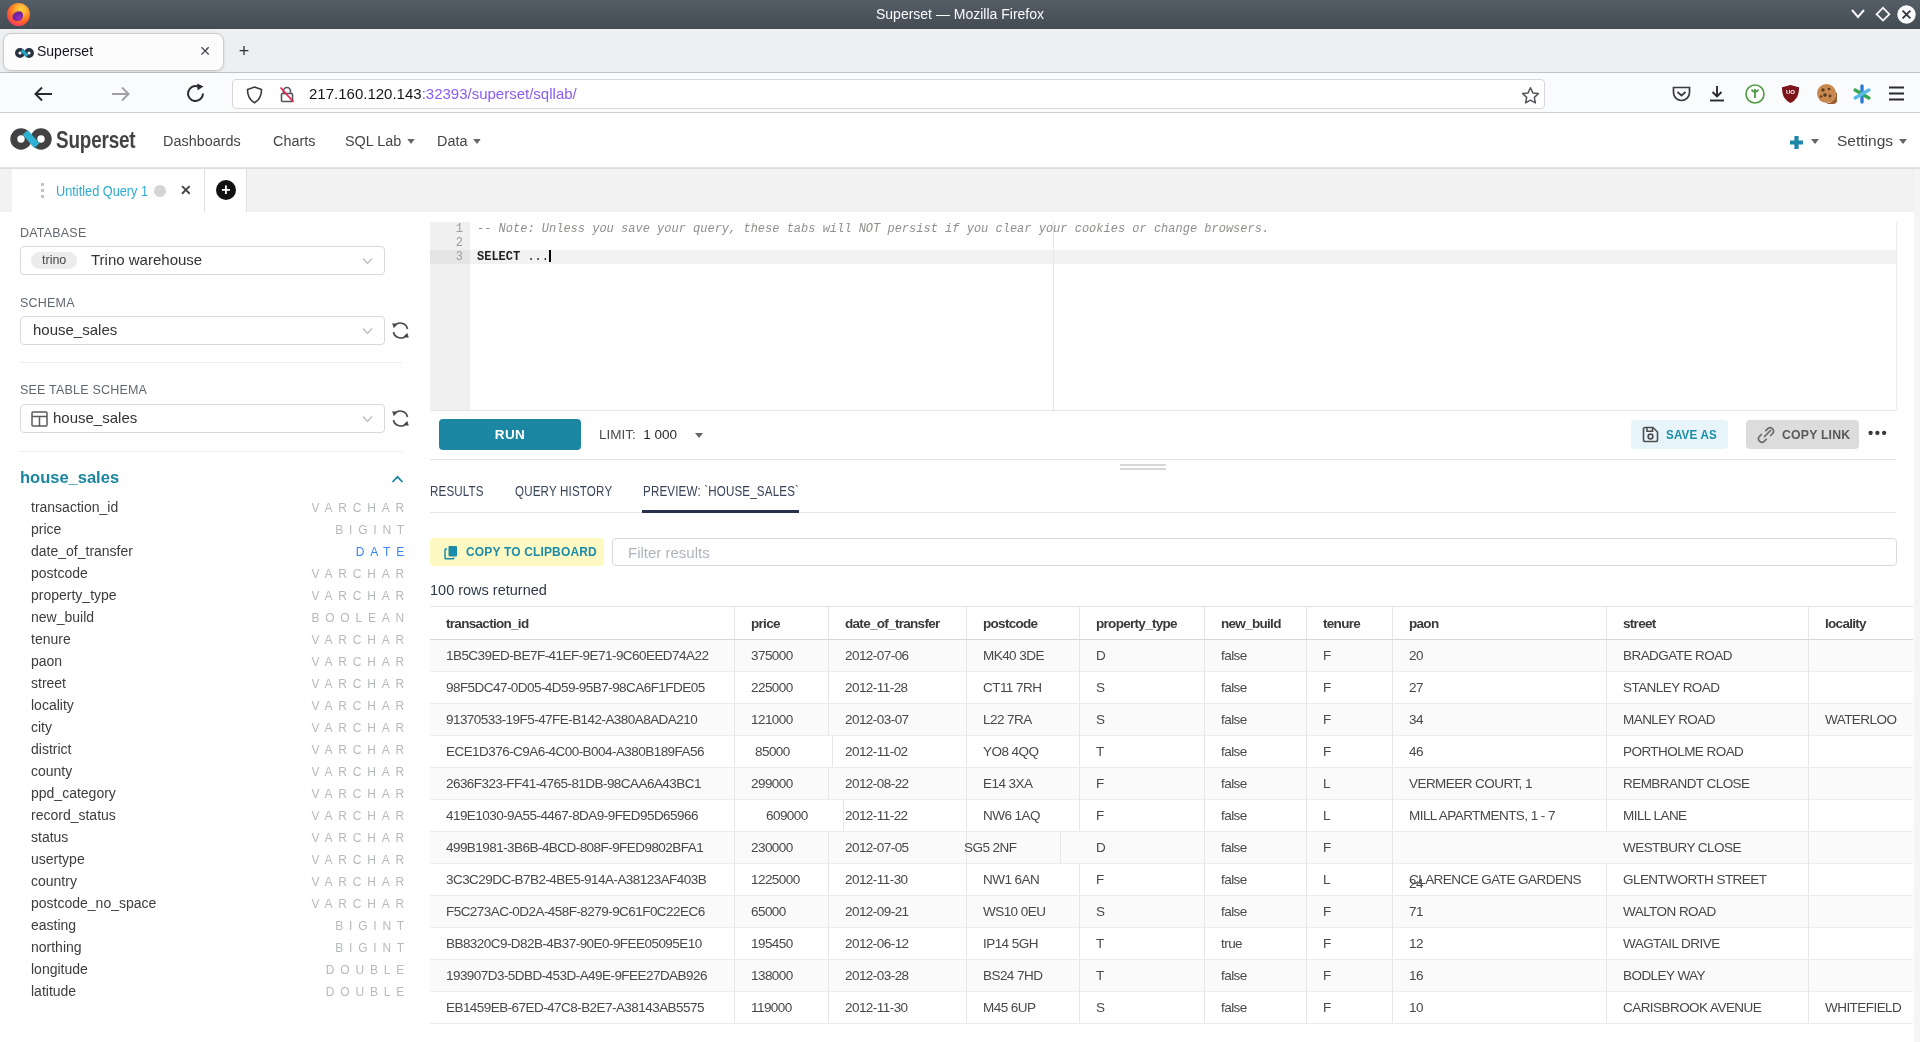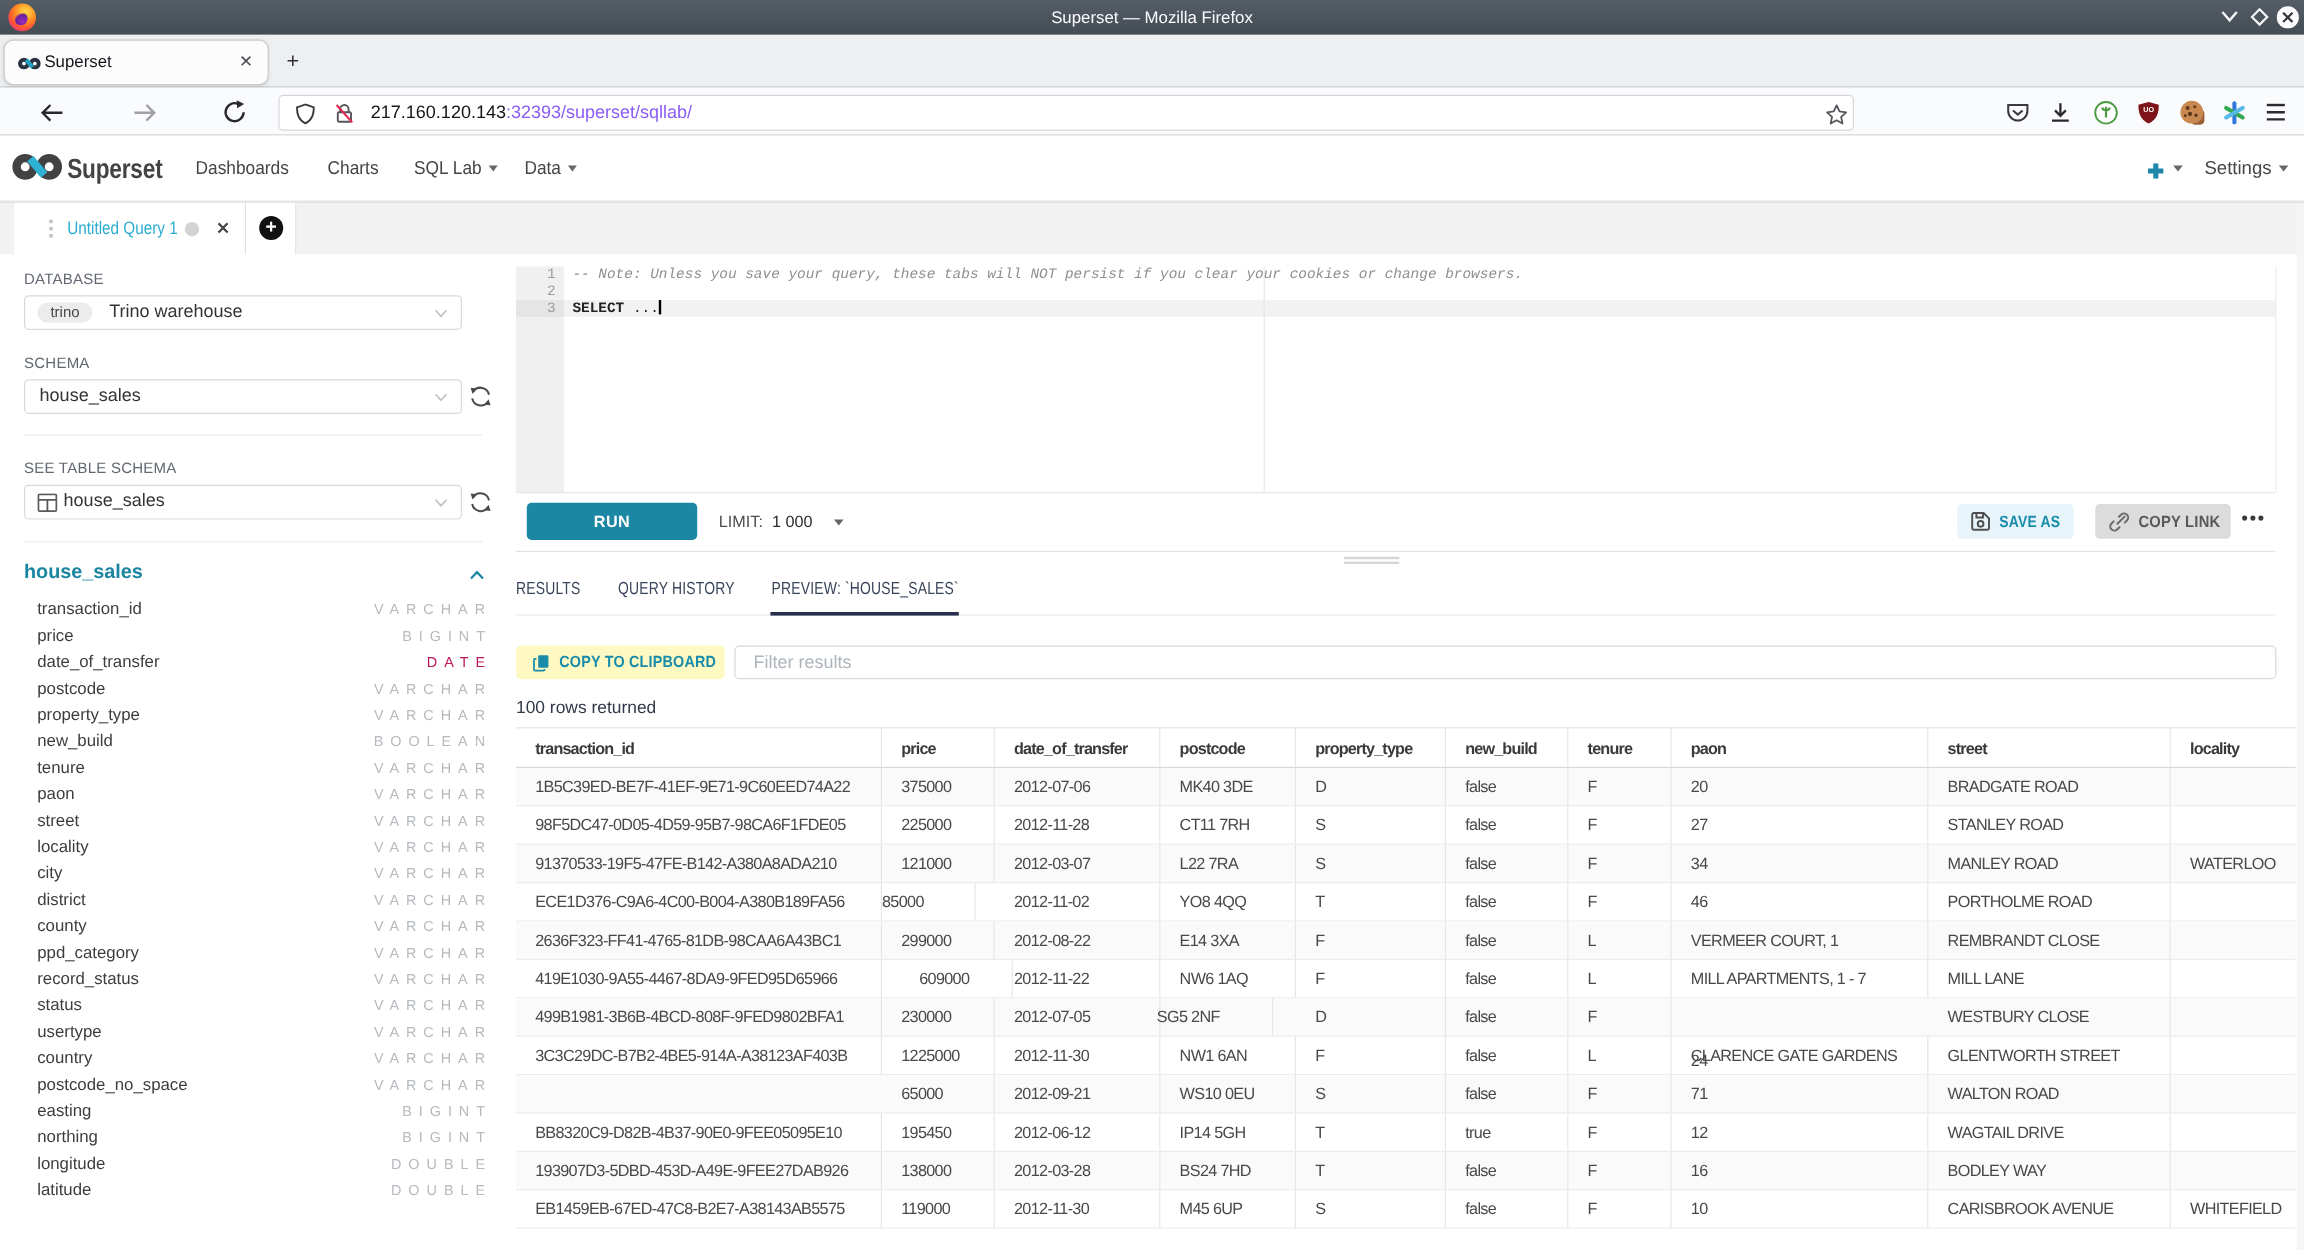--- a/index.html
+++ b/index.html
@@ -265,21 +265,21 @@
       <div class="sd-divider" style="top:239px;"></div>
       <div style="position:absolute;left:20px;top:256px;font-size:16.5px;font-weight:bold;color:#1a85a0;">house_sales</div>
       <svg style="position:absolute;left:391px;top:263px;" width="13" height="9" viewBox="0 0 13 9">
         <polyline points="1.5,7 6.5,1.8 11.5,7" fill="none" stroke="#1a85a0" stroke-width="1.8"></polyline>
       </svg>
       <div class="colname" style="top:287px;">transaction_id</div>
       <div style="position:absolute;right:11px;top:289px;font-size:12px;color:#b6babe;letter-spacing:5.8px;">VARCHAR</div>
       <div class="colname" style="top:309px;">price</div>
       <div style="position:absolute;right:11px;top:311px;font-size:12px;color:#b6babe;letter-spacing:5.8px;">BIGINT</div>
       <div class="colname" style="top:331px;">date_of_transfer</div>
-      <div style="position:absolute;right:11px;top:333px;font-size:12px;color:#be185d;letter-spacing:5.8px;">DATE</div>
+      <div style="position:absolute;right:11px;top:333px;font-size:12px;color:#3b82f6;letter-spacing:5.8px;">DATE</div>
       <div class="colname" style="top:353px;">postcode</div>
       <div style="position:absolute;right:11px;top:355px;font-size:12px;color:#b6babe;letter-spacing:5.8px;">VARCHAR</div>
       <div class="colname" style="top:375px;">property_type</div>
       <div style="position:absolute;right:11px;top:377px;font-size:12px;color:#b6babe;letter-spacing:5.8px;">VARCHAR</div>
       <div class="colname" style="top:397px;">new_build</div>
       <div style="position:absolute;right:11px;top:399px;font-size:12px;color:#b6babe;letter-spacing:5.8px;">BOOLEAN</div>
       <div class="colname" style="top:419px;">tenure</div>
       <div style="position:absolute;right:11px;top:421px;font-size:12px;color:#b6babe;letter-spacing:5.8px;">VARCHAR</div>
       <div class="colname" style="top:441px;">paon</div>
       <div style="position:absolute;right:11px;top:443px;font-size:12px;color:#b6babe;letter-spacing:5.8px;">VARCHAR</div>
@@ -421,21 +421,21 @@
         <div class="cell" style="left:537px;width:113px;">L22 7RA</div>
         <div class="cell" style="left:650px;width:125px;">S</div>
         <div class="cell" style="left:775px;width:102px;">false</div>
         <div class="cell" style="left:877px;width:86px;">F</div>
         <div class="cell" style="left:963px;width:214px;">34</div>
         <div class="cell" style="left:1177px;width:202px;">MANLEY ROAD</div>
         <div class="cell" style="left:1379px;width:104px;">WATERLOO</div>
       </div>
       <div class="trow " style="left:0;top:130px;width:1483px;">
         <div class="cell" style="left:0px;width:305px;">ECE1D376-C9A6-4C00-B004-A380B189FA56</div>
-        <div class="cell" style="left:289px;width:94px;">85000</div>
+        <div class="cell" style="left:309px;width:94px;">85000</div>
         <div class="cell" style="left:399px;width:138px;">2012-11-02</div>
         <div class="cell" style="left:537px;width:113px;">YO8 4QQ</div>
         <div class="cell" style="left:650px;width:125px;">T</div>
         <div class="cell" style="left:775px;width:102px;">false</div>
         <div class="cell" style="left:877px;width:86px;">F</div>
         <div class="cell" style="left:963px;width:214px;">46</div>
         <div class="cell" style="left:1177px;width:202px;">PORTHOLME ROAD</div>
         <div class="cell" style="left:1379px;width:104px;"></div>
       </div>
       <div class="trow todd" style="left:0;top:162px;width:1483px;">
@@ -480,20 +480,21 @@
         <div class="cell" style="left:399px;width:138px;">2012-11-30</div>
         <div class="cell" style="left:537px;width:113px;">NW1 6AN</div>
         <div class="cell" style="left:650px;width:125px;">F</div>
         <div class="cell" style="left:775px;width:102px;">false</div>
         <div class="cell" style="left:877px;width:86px;">L</div>
         <div class="cell" style="left:963px;width:214px;">CLARENCE GATE GARDENS</div>
         <div class="cell" style="left:1177px;width:202px;">GLENTWORTH STREET</div>
         <div class="cell" style="left:1379px;width:104px;"></div>
       </div>
       <div class="trow todd" style="left:0;top:290px;width:1483px;">
+        <div class="cell" style="left:0px;width:305px;">F5C273AC-0D2A-458F-8279-9C61F0C22EC6</div>
         <div class="cell" style="left:305px;width:94px;">65000</div>
         <div class="cell" style="left:399px;width:138px;">2012-09-21</div>
         <div class="cell" style="left:537px;width:113px;">WS10 0EU</div>
         <div class="cell" style="left:650px;width:125px;">S</div>
         <div class="cell" style="left:775px;width:102px;">false</div>
         <div class="cell" style="left:877px;width:86px;">F</div>
         <div class="cell" style="left:963px;width:214px;">71</div>
         <div class="cell" style="left:1177px;width:202px;">WALTON ROAD</div>
         <div class="cell" style="left:1379px;width:104px;"></div>
       </div>

